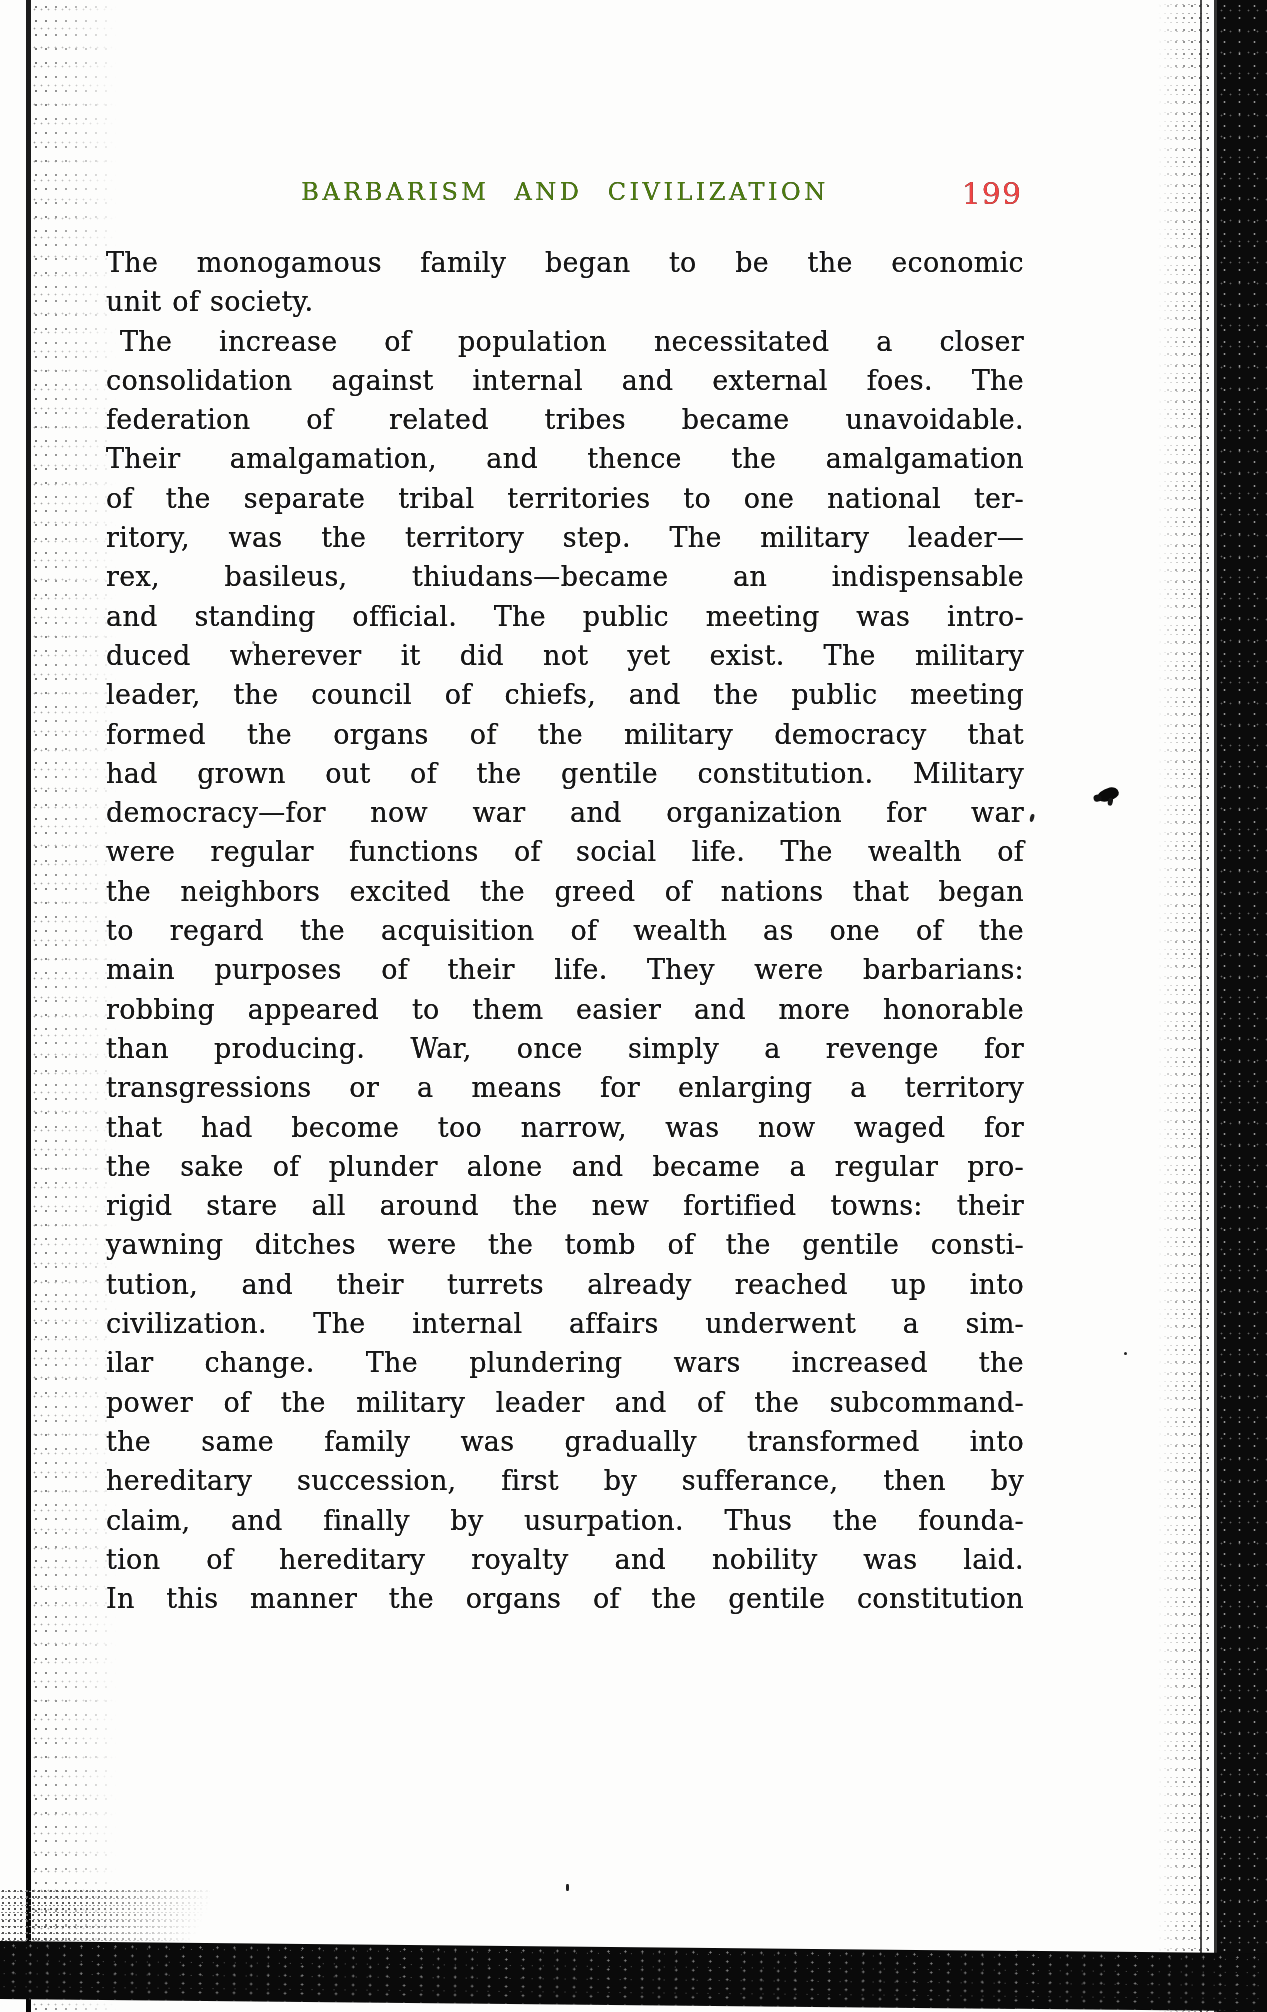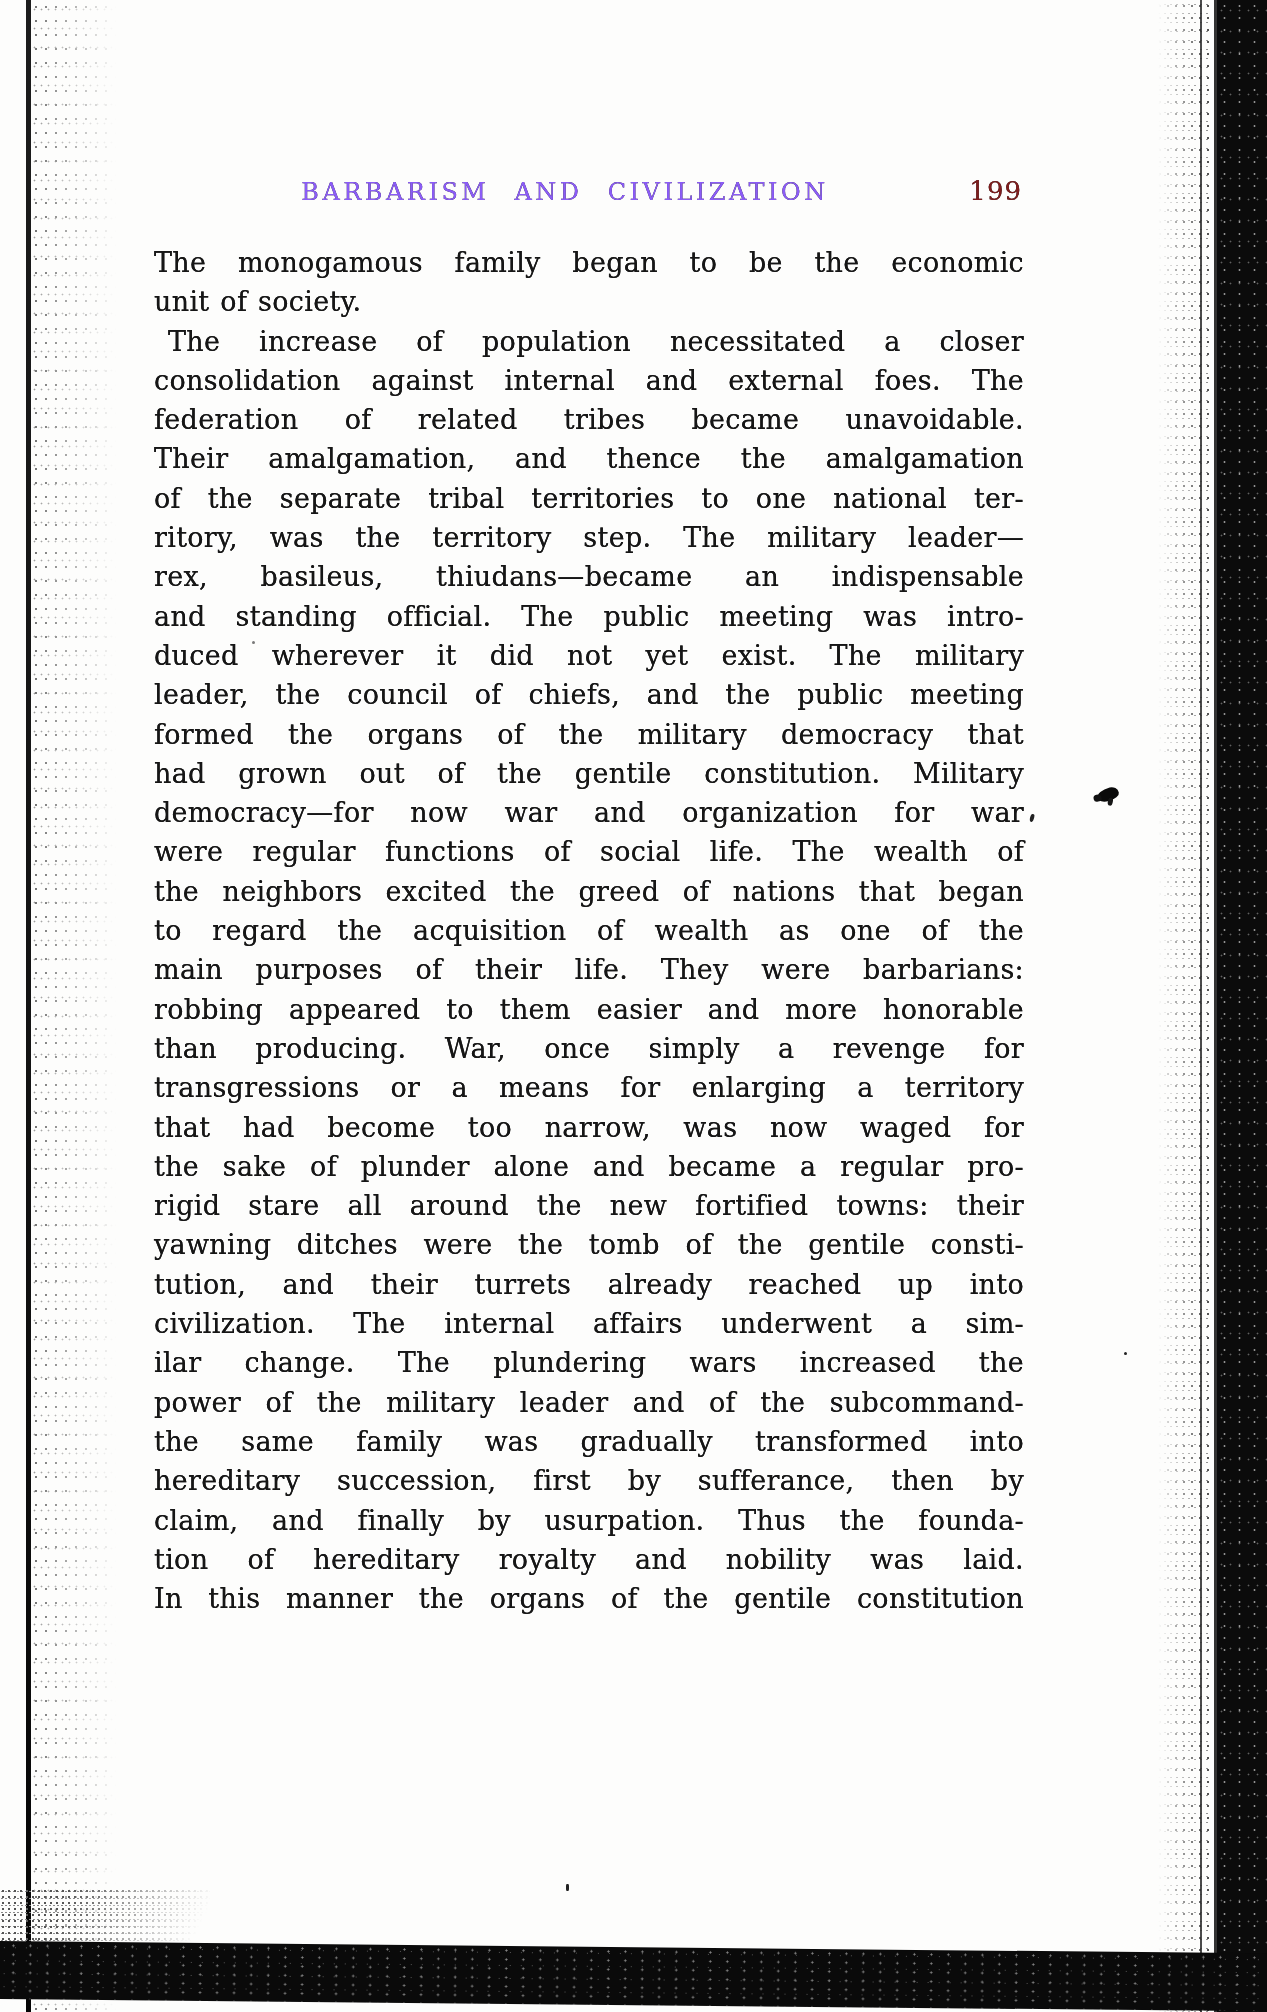--- a/index.html
+++ b/index.html
@@ -102,48 +102,47 @@
   .page-header {
     position: absolute; left: 106px; top: 178px;
     width: 918px; height: 34px;
   }
   .header-title {
     position: absolute; left: 0; right: 0;
     text-align: center;
     font-size: 24px;
     letter-spacing: 3.5px;
     word-spacing: 14px;
-    color: #8b5cf6;
+    color: #4d7c0f;
     text-shadow: 0 0 0.5px #1d1d1d;
   }
   .header-page-number {
     position: absolute; right: 2px; top: -2px;
-    font-size: 26px;
+    font-size: 30px;
     letter-spacing: 1px;
-    color: #7f1d1d;
+    color: #ef4444;
     text-shadow: 0 0 0.5px #1a1a1a;
   }
 
   
   .text-column {
     position: absolute; left: 106px; top: 243px;
     width: 918px;
     font-size: 27px;
     line-height: 39.3px;
     letter-spacing: 0.3px;
     word-spacing: 2px;
     text-shadow: 0 0 0.6px rgba(10,10,10,0.9);
   }
   .text-line {
     text-align: justify;
     text-align-last: justify;
     white-space: normal;
     height: 39.3px;
     overflow: visible;
-    margin-left: 48px;
   }
   .text-line.para-end { text-align-last: left; }
   .text-line.para-start { text-indent: 14px; }
 </style>
 </head>
 <body>
 
 <div id="scan-page">
 
   <div class="left-speckle"></div>

